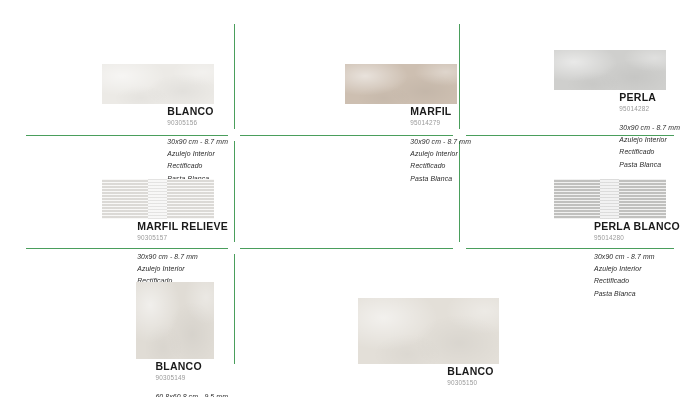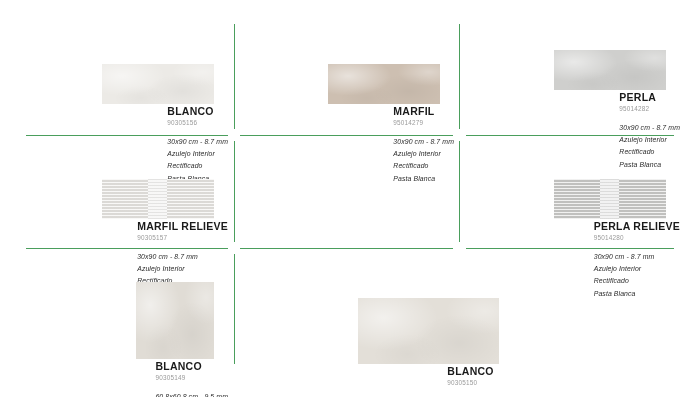--- a/index.html
+++ b/index.html
@@ -161,21 +161,21 @@
       <div class="p-code">90305156</div>
       <div class="specs">
         <div class="spec">30x90 cm - 8.7 mm</div>
         <div class="spec">Azulejo Interior</div>
         <div class="spec">Rectificado</div>
         <div class="spec">Pasta Blanca</div>
       </div>
     </div>
   </div>
 
-  <div class="cell" style="left:240px; top:42px; width:214px;">
+  <div class="cell" style="left:257px; top:42px; width:214px;">
     <div class="swatch-wrap" style="width:126px; padding-top:22px;">
       <div class="swatch plain" style="width:112px; height:40px; background:#cdbfb1;"></div>
     </div>
     <div class="info">
       <div class="p-name">MARFIL</div>
       <div class="p-code">95014279</div>
       <div class="specs">
         <div class="spec">30x90 cm - 8.7 mm</div>
         <div class="spec">Azulejo Interior</div>
         <div class="spec">Rectificado</div>
@@ -215,21 +215,21 @@
       </div>
     </div>
   </div>
 
 
   <div class="cell" style="left:466px; top:157px; width:214px;">
     <div class="swatch-wrap" style="width:126px; padding-top:22px;">
       <div class="swatch relief" style="width:112px; height:40px; background:#cbcbc9;"></div>
     </div>
     <div class="info">
-      <div class="p-name">PERLA RELIEVE</div>
+      <div class="p-name">PERLA BLANCO</div>
       <div class="p-code">95014280</div>
       <div class="specs">
         <div class="spec">30x90 cm - 8.7 mm</div>
         <div class="spec">Azulejo Interior</div>
         <div class="spec">Rectificado</div>
         <div class="spec">Pasta Blanca</div>
       </div>
     </div>
   </div>
 

